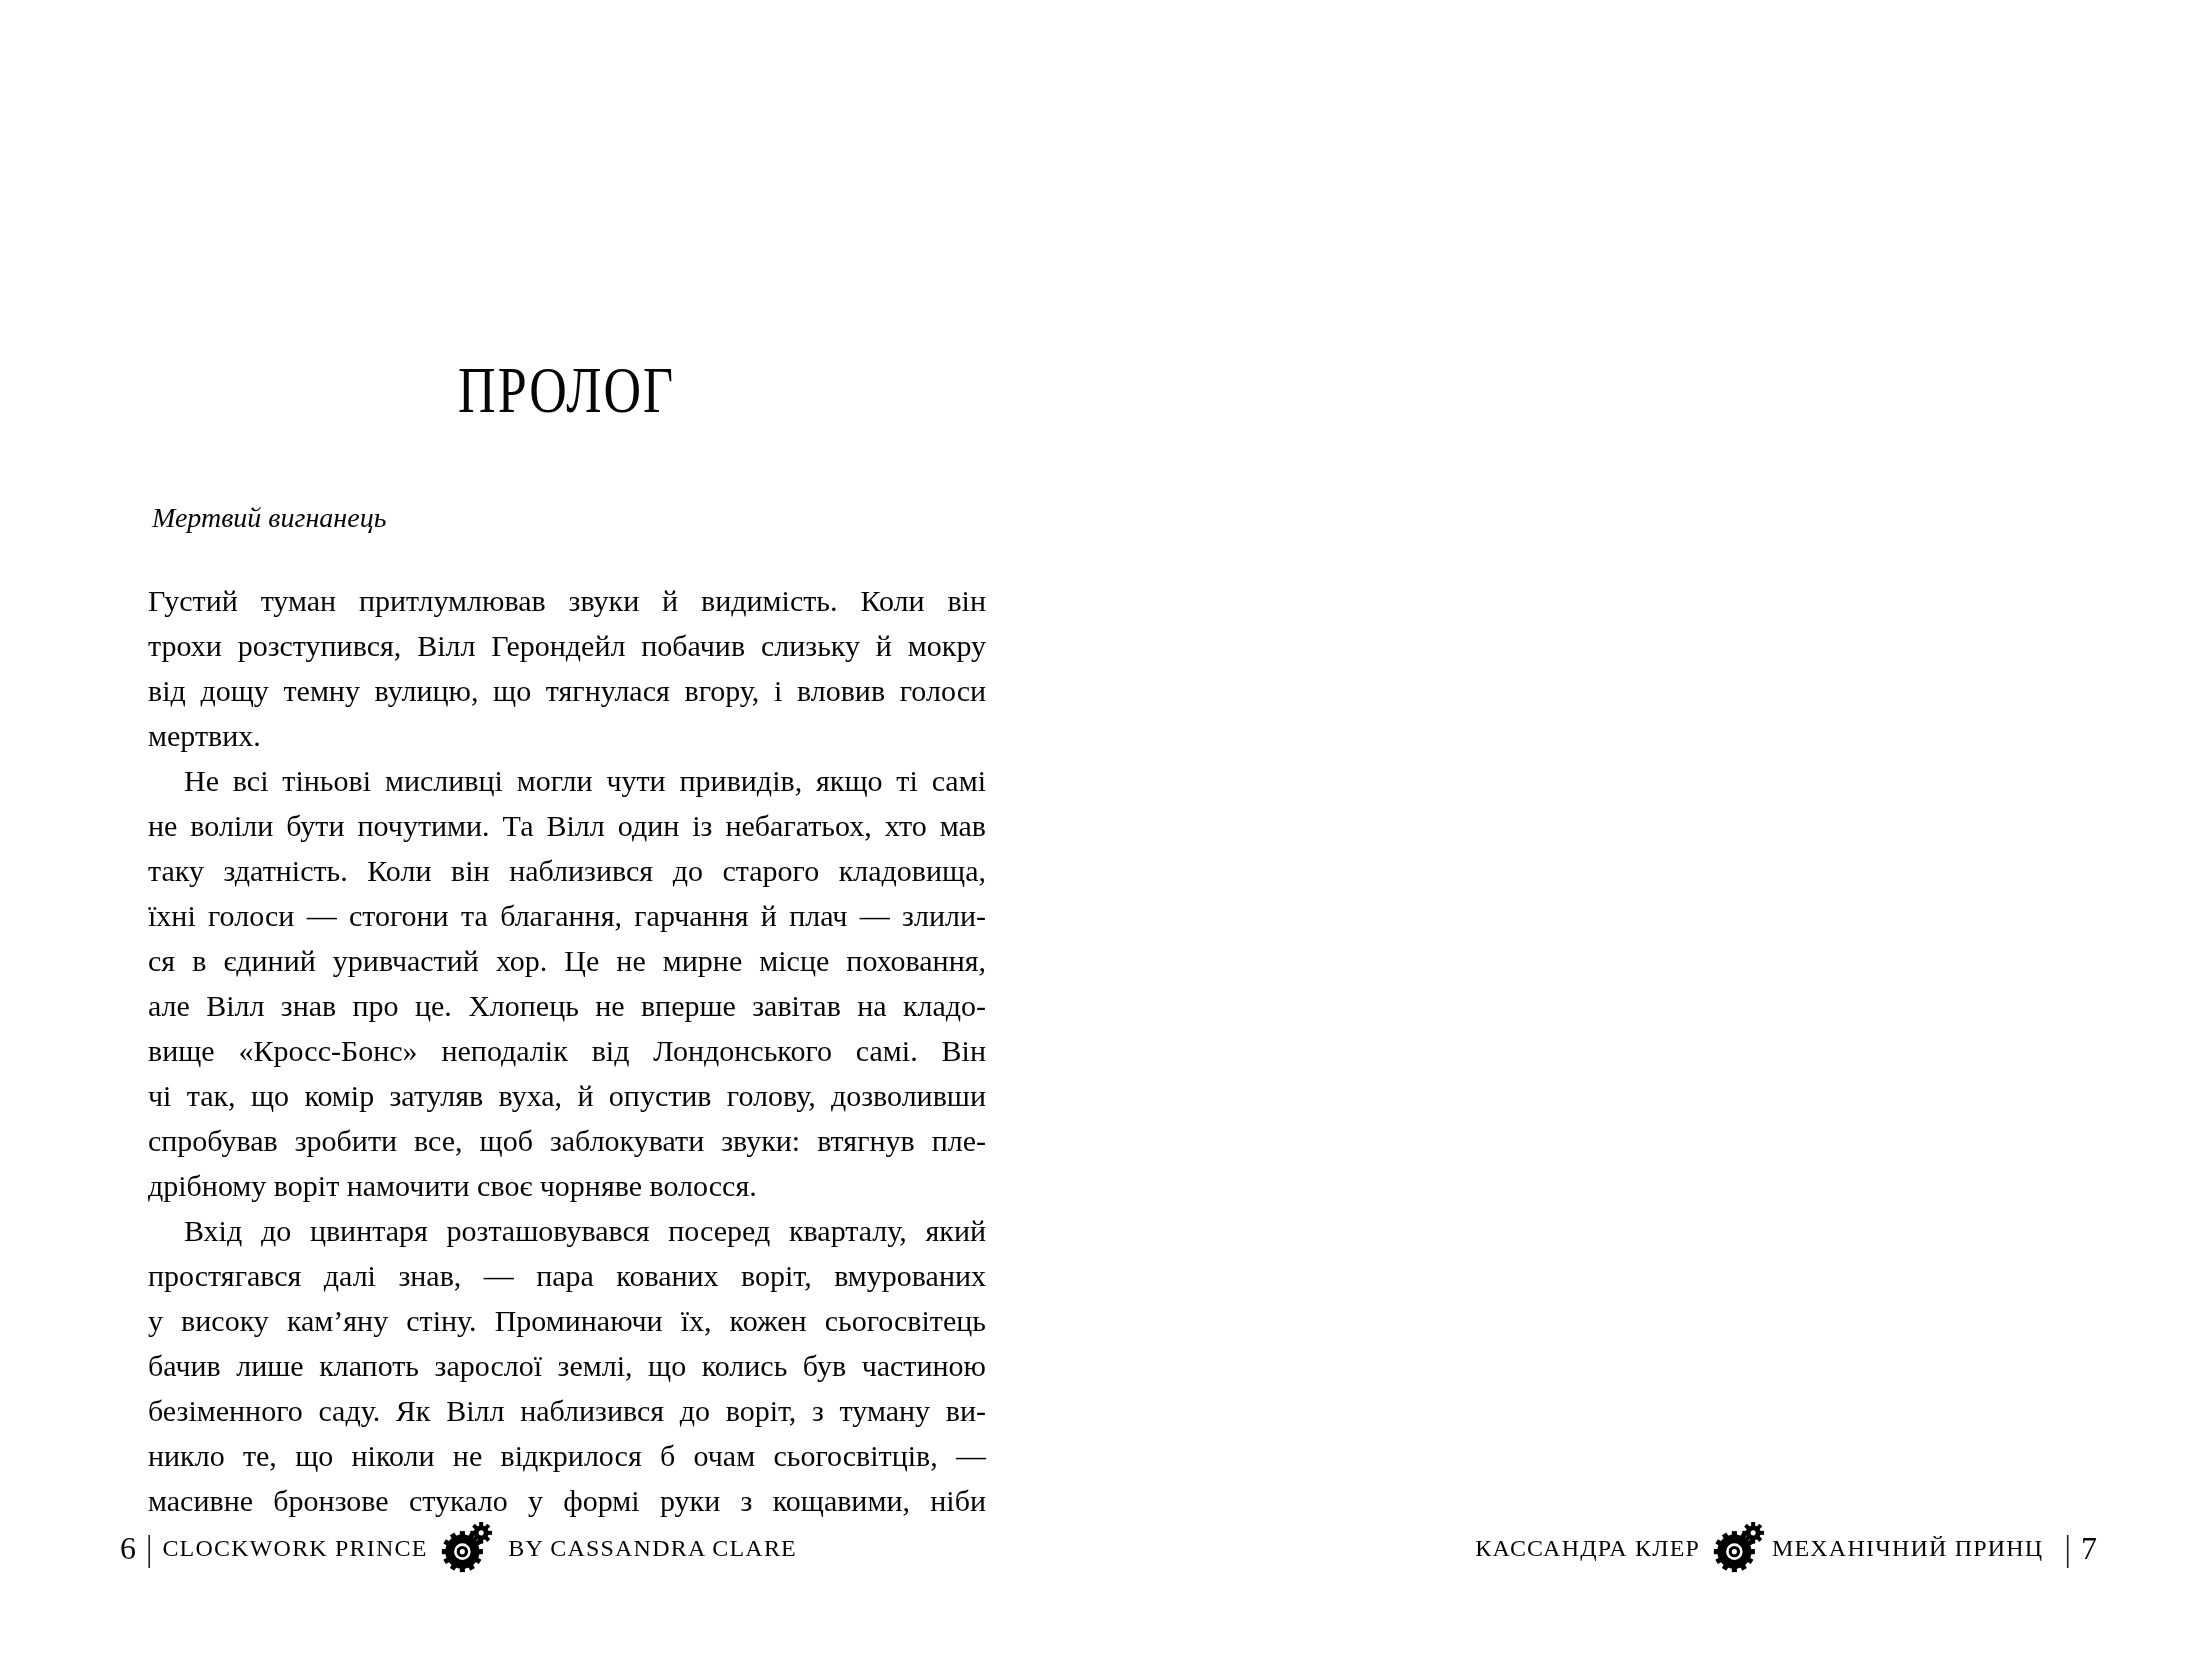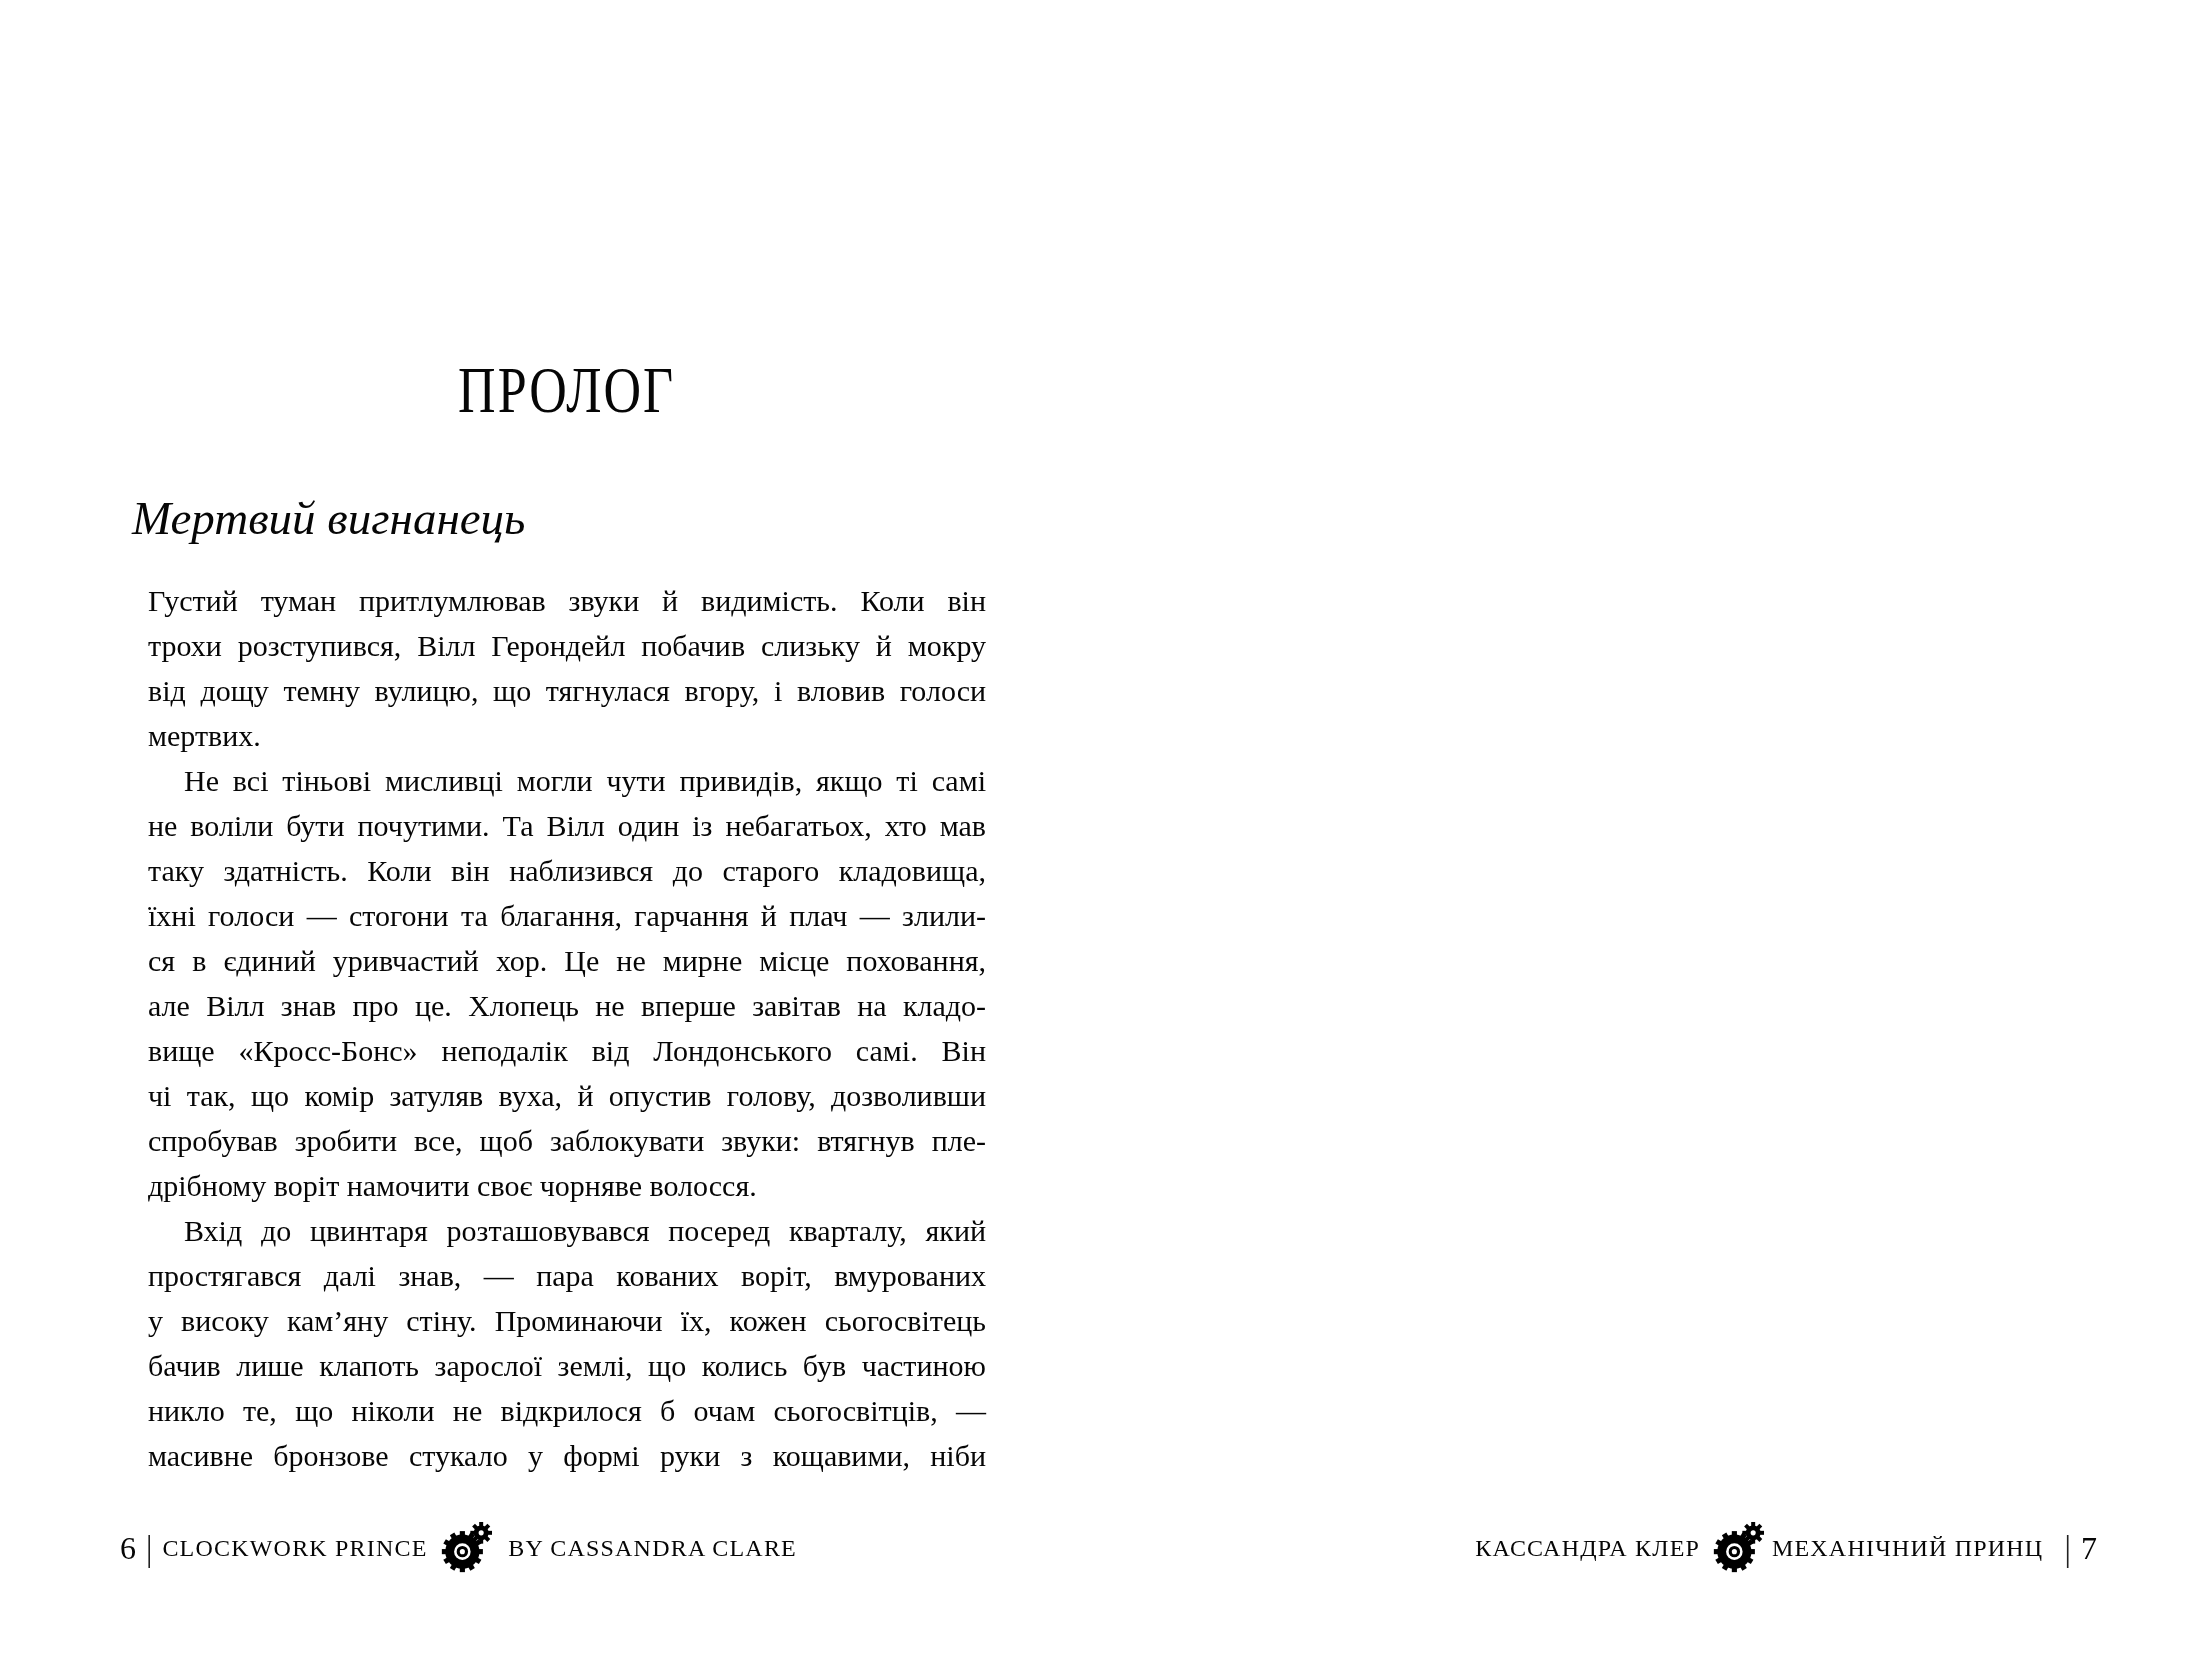--- a/index.html
+++ b/index.html
@@ -20,23 +20,23 @@
     margin: 0; text-align: center;
     font-weight: normal; font-size: 65px; line-height: 70px;
     letter-spacing: 2.5px; white-space: nowrap;
   }
   .chapter-title .condensed {
     display: inline-block;
     transform: scaleX(0.8);
     transform-origin: center center;
   }
   .chapter-subtitle {
-    position: absolute; top: 498px; left: 132px; width: 838px;
+    position: absolute; top: 498px; left: 152px; width: 838px;
     margin: 0; font-weight: normal; font-style: italic;
-    font-size: 47px; line-height: 40px;
+    font-size: 28px; line-height: 40px;
   }
 
   .body-block { position: absolute; font-size: 30px; line-height: 45px; }
   #left-body  { top: 578px; left: 148px;  width: 838px; }
 
   .para { margin: 0; padding: 0; }
   .line {
     text-align: justify;
     text-align-last: justify;
     white-space: normal;
@@ -90,20 +90,21 @@
         <div class="line">вище «Кросс-Бонс» неподалік від Лондонського самі. Він</div>
         <div class="line">чі так, що комір затуляв вуха, й опустив голову, дозволивши</div>
         <div class="line">спробував зробити все, щоб заблокувати звуки: втягнув пле-</div>
         <div class="line last">дрібному воріт намочити своє чорняве волосся.</div>
       </div>
       <div class="para">
         <div class="line indent">Вхід до цвинтаря розташовувався посеред кварталу, який</div>
         <div class="line">простягався далі знав, — пара кованих воріт, вмурованих</div>
         <div class="line">у високу кам’яну стіну. Проминаючи їх, кожен сьогосвітець</div>
         <div class="line">бачив лише клапоть зарослої землі, що колись був частиною</div>
+        <div class="line">безіменного саду. Як Вілл наблизився до воріт, з туману ви-</div>
         <div class="line">никло те, що ніколи не відкрилося б очам сьогосвітців, —</div>
         <div class="line">масивне бронзове стукало у формі руки з кощавими, ніби</div>
       </div>
     </div>
 
   <footer class="running-footer left-footer">
     <span class="pagenum">6</span>
     <span class="footer-divider">|</span>
     <span class="ftext">CLOCKWORK PRINCE</span>
     <span class="gear-wrap">

